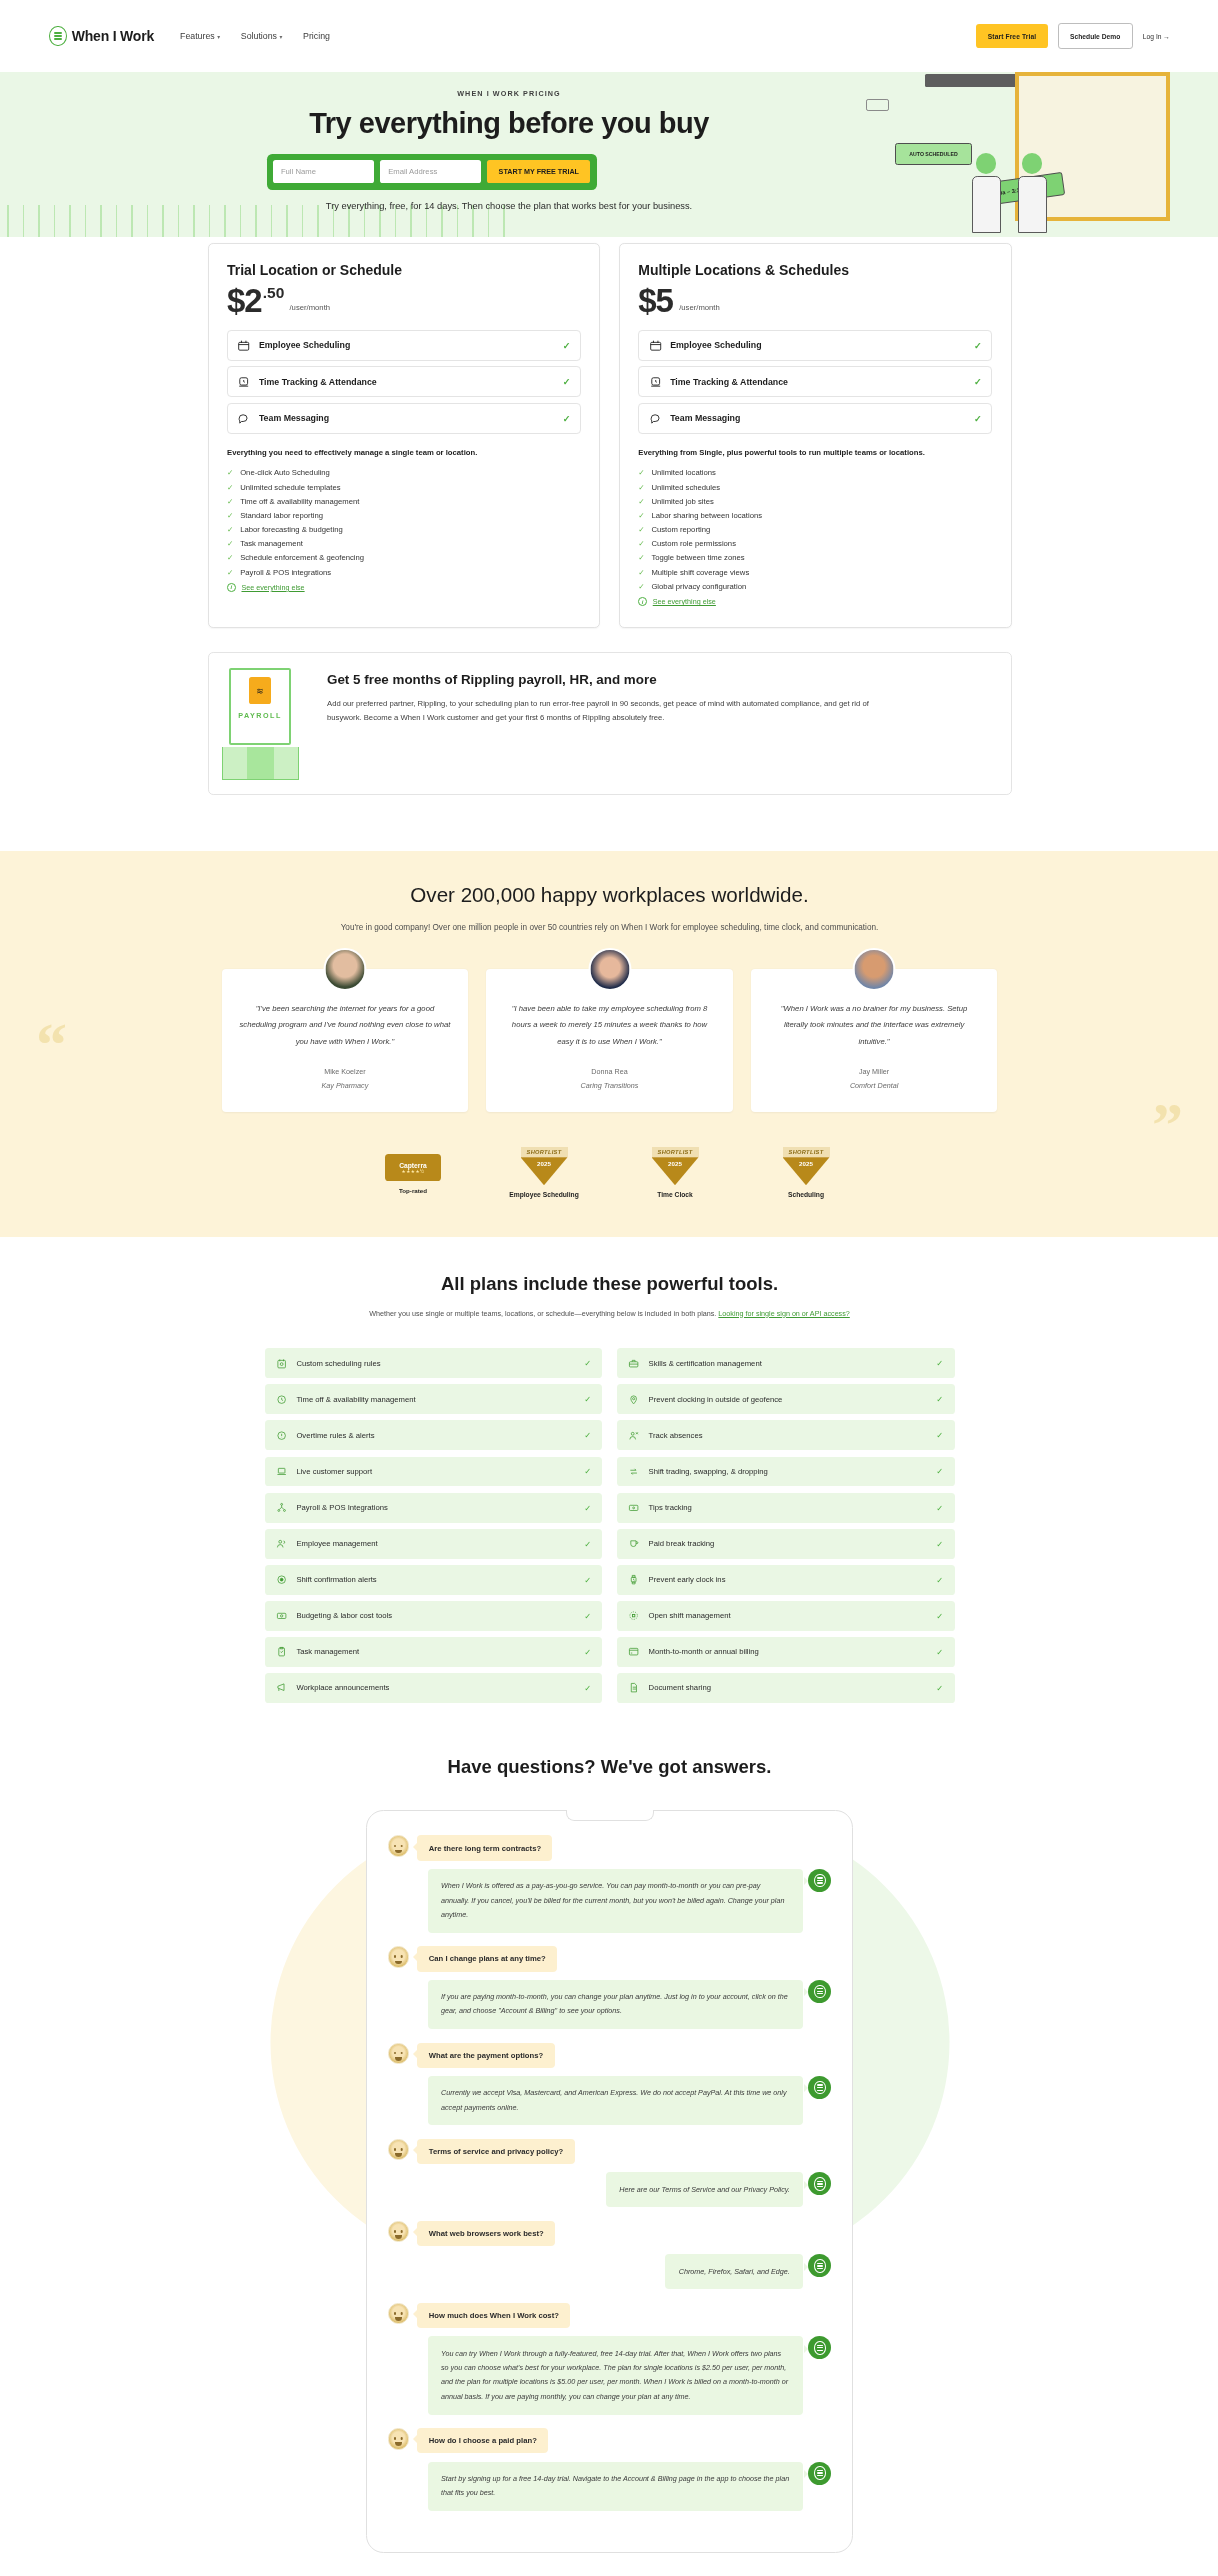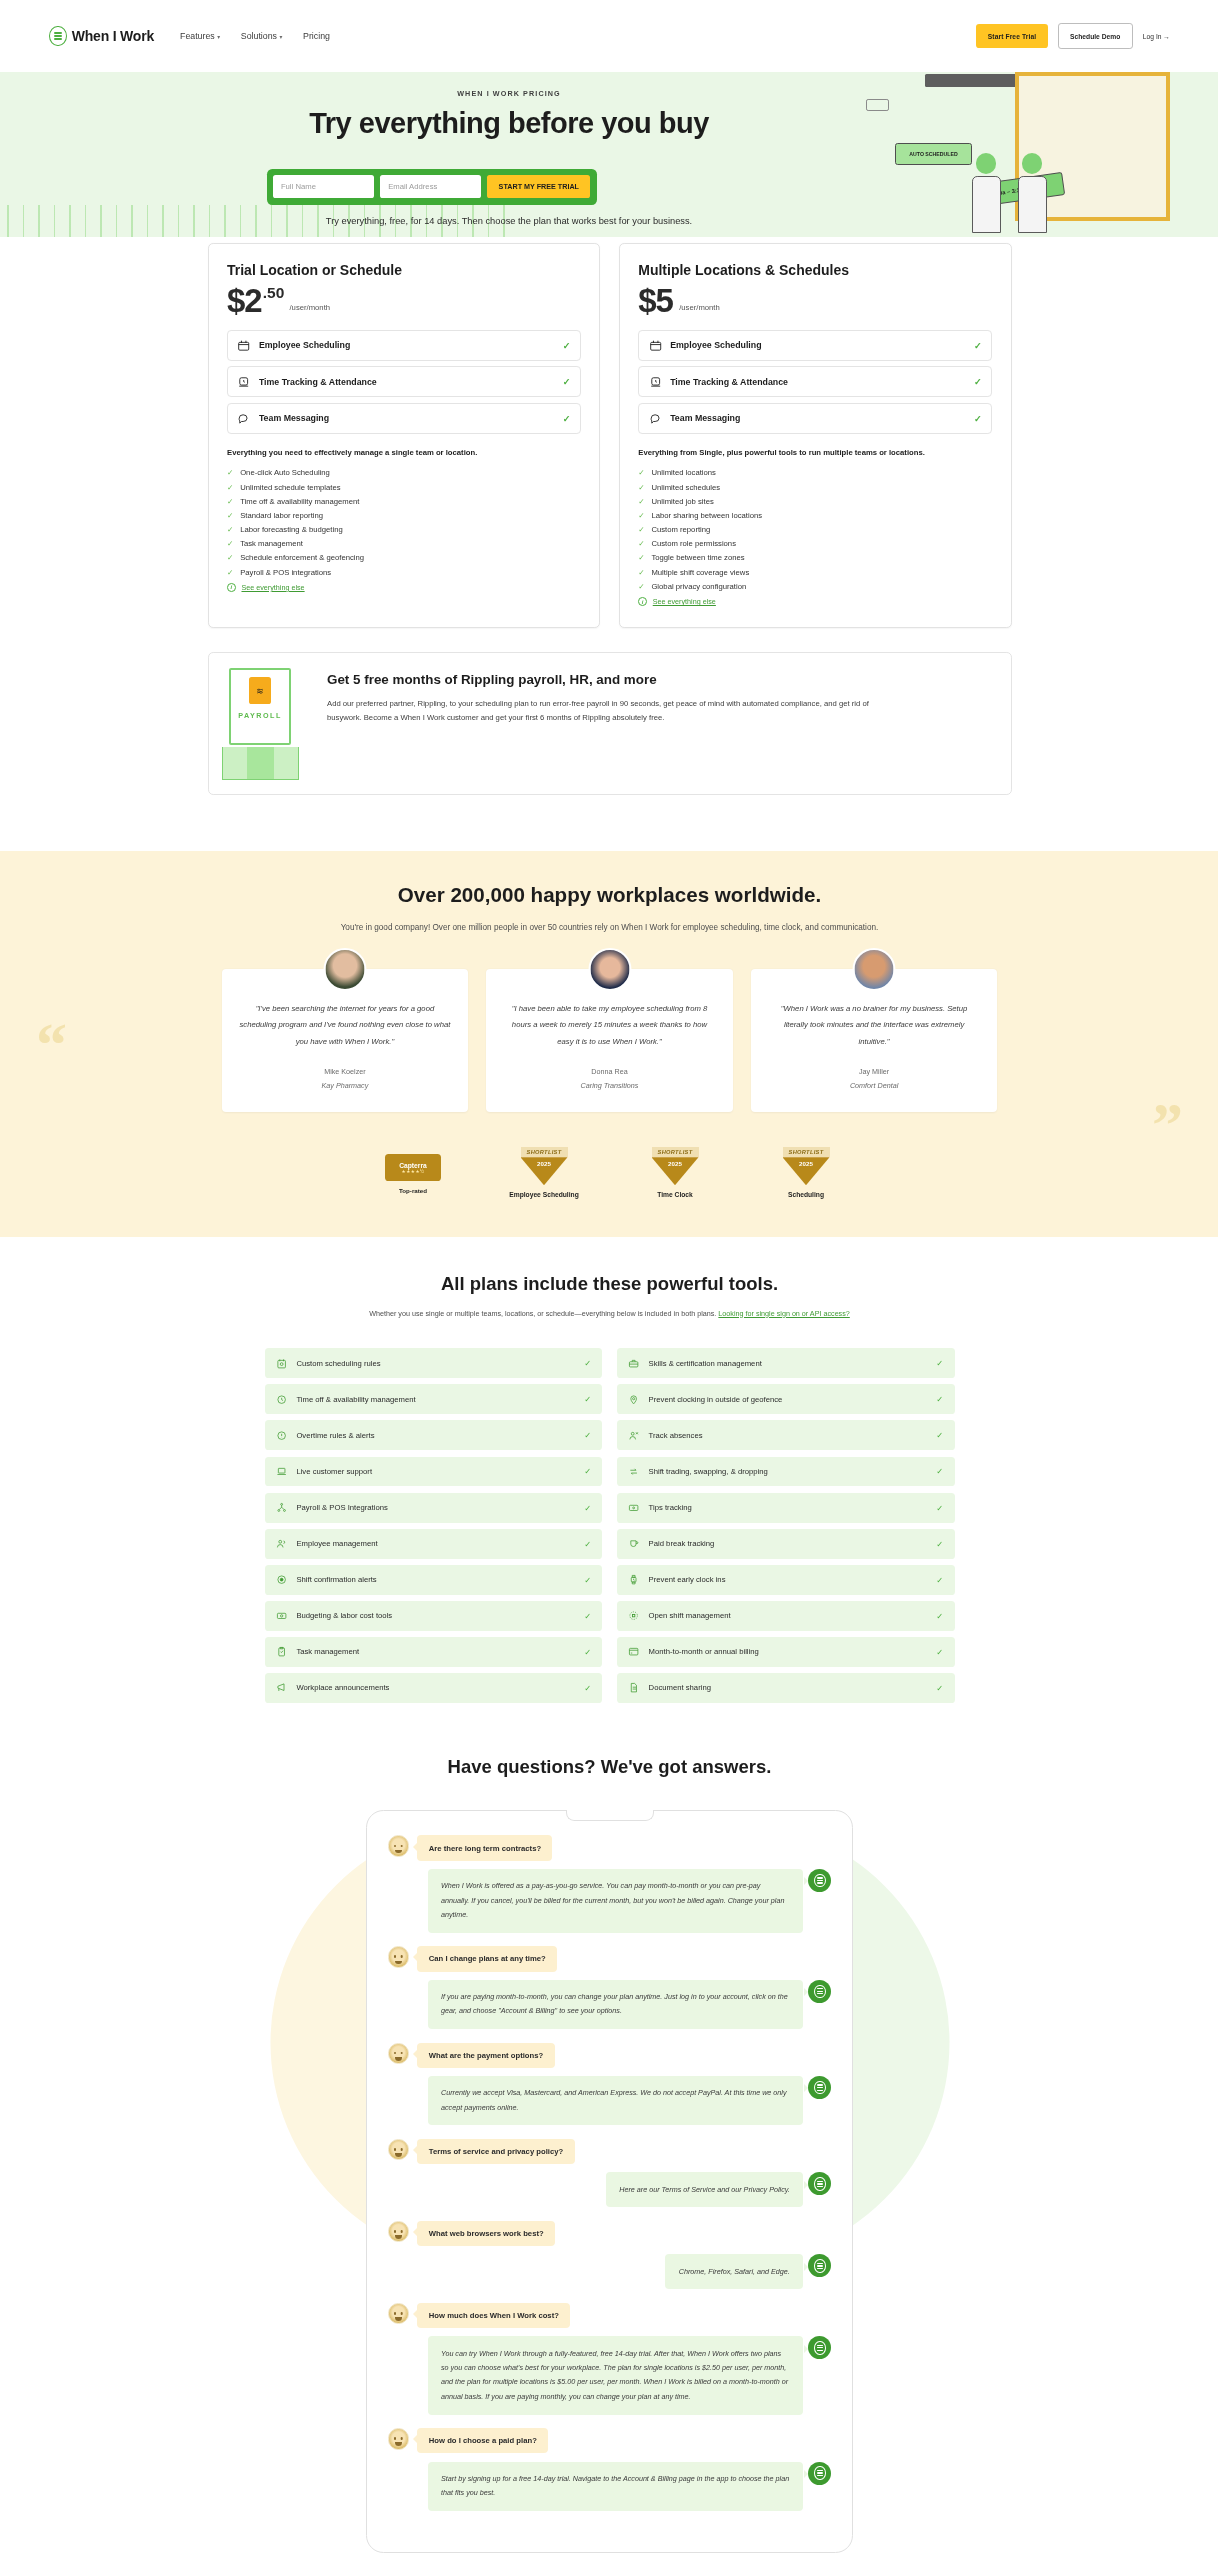--- a/index.html
+++ b/index.html
@@ -53,21 +53,21 @@
   .hero-eyebrow {
     font-size: 7.2px; letter-spacing: 1.1px; font-weight: 600; color: #3f3f3f;
     text-align: center; margin-left: -201px;
   }
   .hero-title {
     font-size: 29px; font-weight: 700; color: #1d1d1d; text-align:center;
     margin: 9.3px 0 0; margin-left: -201px; letter-spacing: -0.5px;
   }
   .hero-form {
     background: #3faa36; border-radius: 5.2px; padding: 6.2px;
-    display: flex; gap: 6.2px; width: 330px; margin: 29px auto 0; margin-left: 59px;
+    display: flex; gap: 6.2px; width: 330px; margin: 14px auto 0; margin-left: 59px;
   }
   .hero-form input {
     flex: 1; border: none; border-radius: 2.6px; padding: 7.2px 8.2px;
     font-size: 7.7px; font-family: inherit; color: #2b2b2b; min-width: 0;
   }
   .hero-form input::placeholder { color: #9b9b9b; }
   .hero-form button {
     background: #ffc423; border: none; border-radius: 2.6px; padding: 7.2px 11.3px;
     font-size: 7.2px; font-weight: 700; cursor: pointer; white-space: nowrap; color:#1d1d1d;
   }
@@ -140,21 +140,21 @@
   .pump-label { font-size: 7.2px; letter-spacing: 1.5px; color: #5fbb4f; margin-top: 7.2px; font-weight:600; }
   .pump-base { width: 77px; height: 33px; margin-top: 2.1px;
     background: linear-gradient(90deg,#ccf0c4 0 32%, #a8e69c 32% 68%, #ccf0c4 68% 100%);
     border: 1.5px solid #7ed273; border-top: none; }
   .rip-body { padding-top: 6.2px; }
   .rip-body h4 { font-size: 13.4px; font-weight: 700; color: #1d1d1d; }
   .rip-body p { font-size: 7.7px; line-height: 1.85; color: #3d3d3d; margin-top: 9.3px; max-width: 567px; }
 
   
   .testi { background: #fdf3d8; padding: 32px 0 39px; margin-top: 36px; position: relative; }
-  .testi h2 { font-size: 20.6px; font-weight: 700; text-align: center; color: #1d1d1d; }
+  .testi h2 { font-size: 20.6px; font-weight: 400; text-align: center; color: #1d1d1d; }
   .testi .lede { text-align: center; font-size: 8.2px; line-height: 1.9; color: #4d4d4d; margin-top: 12.4px; }
   .qmark { position: absolute; font-size: 62px; color: #f3e2ae; font-weight: 700; font-family: "Liberation Serif", serif; line-height: 1; }
   .qmark.left { left: 36px; top: 162px; }
   .qmark.right { right: 36px; top: 242px; }
   .cards { display: flex; gap: 18.5px; margin-top: 34px; padding: 0 14.4px; }
   .tcard { flex: 1; background: #fff; border-radius: 4.1px; padding: 32px 17.5px 21.6px; position: relative; text-align: center;
     box-shadow: 0 0.5px 2.1px rgba(0,0,0,.05); }
   .avatar { position: absolute; top: -21.6px; left: 50%; transform: translateX(-50%);
     width: 43px; height: 43px; border-radius: 50%; border: 2.6px solid #fff; overflow:hidden; }
   .av1 { background: radial-gradient(circle at 50% 40%, #e2bda0 38%, #3b4a33 70%); }

